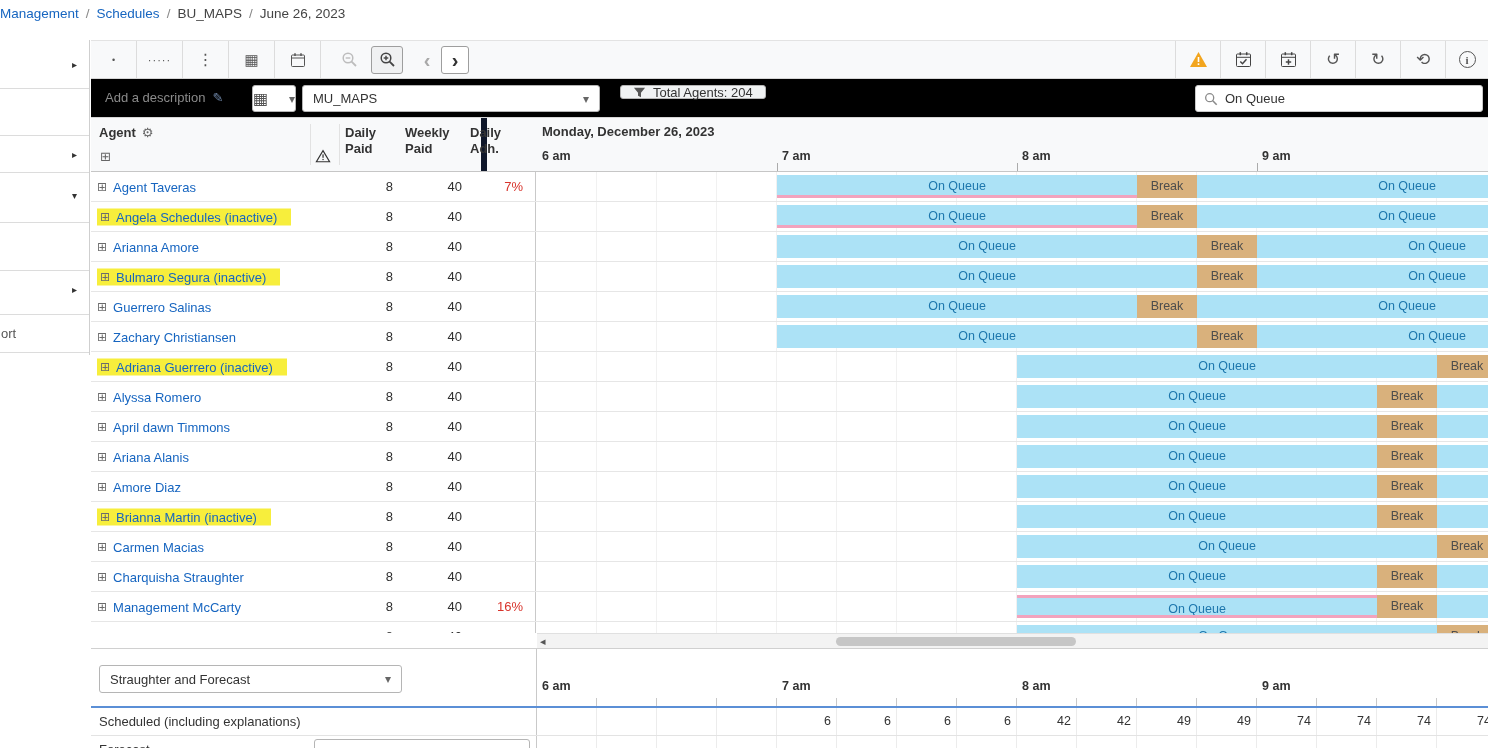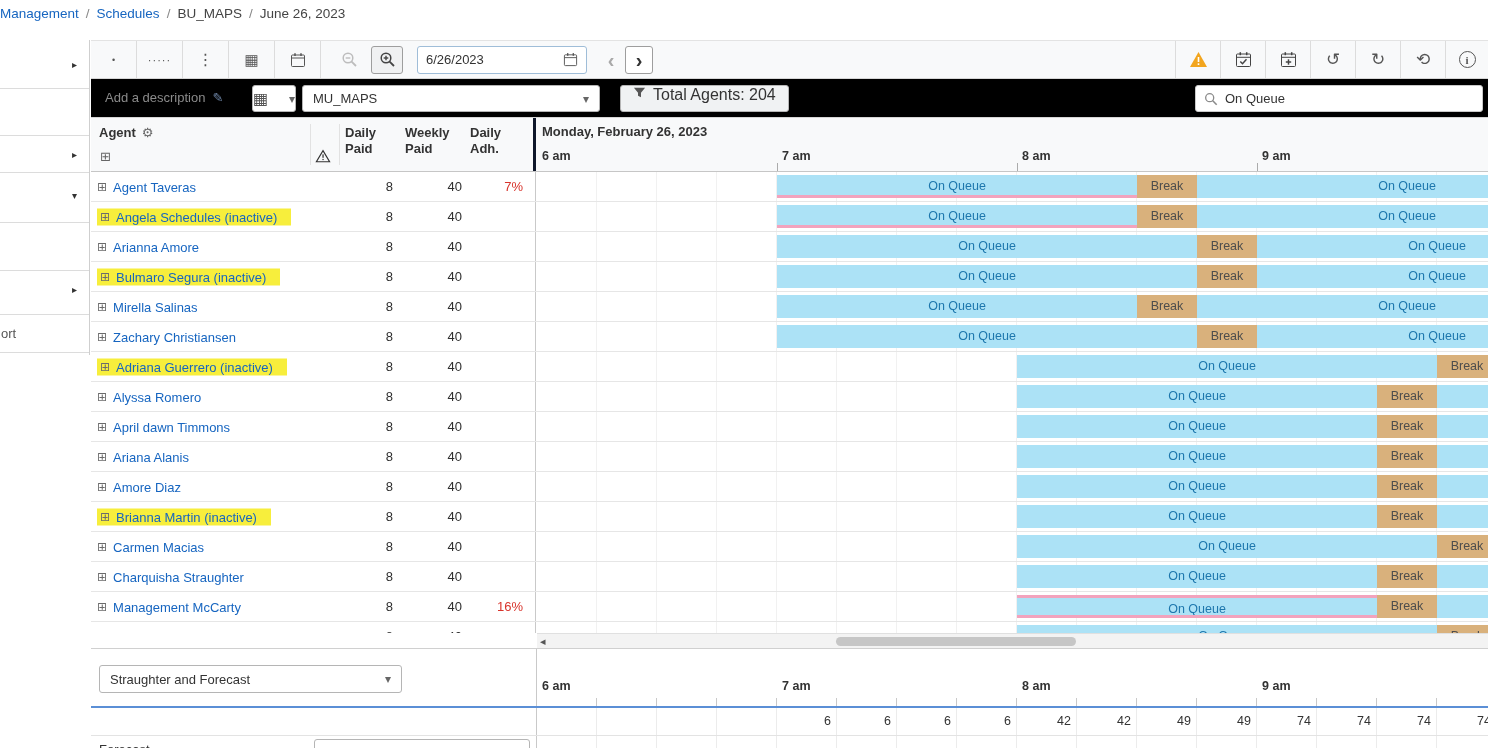--- a/index.html
+++ b/index.html
@@ -41,27 +41,27 @@
 .circ-glyph{font-size:17px;color:#555}
 .info-circ{width:17px;height:17px;border:1.6px solid #555;border-radius:50%;display:flex;align-items:center;justify-content:center;font-size:11px;font-weight:bold;color:#555;font-family:"Liberation Serif",serif}
 
 
 .subbar{position:absolute;left:0;top:38px;width:1397px;height:39px;background:#000000;border-bottom:1px solid #d6d6d6}
 .desc{position:absolute;left:14px;top:11px;font-size:13px;color:#8b8b8b;display:flex;gap:7px;align-items:center;cursor:pointer}
 .pencil{color:#6f87a8;font-size:13px}
 .gridbtn{position:absolute;left:161px;top:6px;width:44px;height:27px;border:1px solid #b5b5b5;border-radius:3px;background:#fff;display:flex;align-items:center;justify-content:center;gap:3px;cursor:pointer;color:#555}
 .muselect{position:absolute;left:211px;top:6px;width:298px;height:27px;border:1px solid #b5b5b5;border-radius:3px;background:#fff;display:flex;align-items:center;padding:0 10px;font-size:13px;cursor:pointer}
 .muselect .caret,.gridbtn .caret,.mode .caret,.fselect .caret{margin-left:auto;color:#666;font-size:12px}
-.totalbtn{position:absolute;left:529px;top:6px;height:27px;padding:0 12px;border:1px solid #b5b5b5;border-radius:3px;background:#f0f2f3;display:flex;gap:7px;font-size:16px;color:#333;cursor:pointer}
+.totalbtn{position:absolute;left:529px;top:6px;height:14px;padding:0 12px;border:1px solid #b5b5b5;border-radius:3px;background:#f0f2f3;display:flex;align-items:center;gap:7px;font-size:13px;color:#333;cursor:pointer}
 .searchwrap{position:absolute;right:5px;top:6px;width:288px;height:27px;border:1px solid #c9c9c9;border-radius:3px;background:#fff;display:flex;align-items:center;padding:0 8px;gap:7px}
 .searchwrap input{border:none;outline:none;flex:1;font-size:13px;color:#333;font-family:inherit;background:transparent}
 
 
 .ghead{position:absolute;left:0;top:77px;width:1397px;height:54px;background:#f8f9fa;border-bottom:1px solid #c6c6c6}
-.gh-left{position:absolute;left:0;top:0;bottom:0;width:445px;border-right:3px solid #0f172a}
+.gh-left{position:absolute;left:0;top:0;bottom:0;width:396px;border-right:6px solid #0f172a}
 .agent-lbl{position:absolute;left:8px;top:7px;font-size:13px;font-weight:bold;display:flex;align-items:center;gap:6px}
 .gear{font-weight:normal;color:#666;font-size:13px;cursor:pointer}
 .expand-all{position:absolute;left:9px;top:31px;color:#666;font-size:13px;cursor:pointer}
 .warn-hd{position:absolute;left:224px;top:31px}
 .colhdr{position:absolute;top:7px;font-size:13px;font-weight:bold;line-height:16px;color:#333}
 .colsep{position:absolute;top:6px;bottom:6px;width:1px;background:#e2e2e2}
 .gh-time{position:absolute;left:446px;right:0;top:0;bottom:0}
 .date-lbl{position:absolute;left:5px;top:6px;font-size:13px;font-weight:bold}
 .hours-wrap{position:absolute;left:0;right:0;top:0;bottom:0;overflow:hidden}
 .hlabel{position:absolute;top:31px;font-size:12.5px;font-weight:bold;color:#333;white-space:nowrap}
@@ -183,31 +183,20 @@
       <div class="zoombox">
         <span>
             <svg width="17" height="17" viewBox="0 0 17 17" stroke="#444" fill="none">
               <circle cx="7" cy="7" r="4.8" stroke-width="1.5"></circle>
               <line x1="10.6" y1="10.6" x2="15" y2="15" stroke-width="1.8"></line>
               <line x1="4.7" y1="7" x2="9.3" y2="7" stroke-width="1.4"></line>
               <line x1="7" y1="4.7" x2="7" y2="9.3" stroke-width="1.4"></line>
             </svg>
           </span>
       </div>
-      <div class="datewrap">
-        <input value="6/26/2023" style="">
-        <span style="margin-left:auto">
-            <svg width="15" height="15" viewBox="0 0 16 16" stroke="#555" fill="none">
-              <rect x="1.5" y="3" width="13" height="11.5" rx="1"></rect>
-              <line x1="1.5" y1="6" x2="14.5" y2="6"></line>
-              <line x1="5" y1="1.2" x2="5" y2="4" stroke-width="1.5"></line>
-              <line x1="11" y1="1.2" x2="11" y2="4" stroke-width="1.5"></line>
-            </svg>
-          </span>
-      </div>
       <div class="chev chevL">‹</div>
       <div class="chevRbox">
           <span class="chev">›</span>
         </div>
       <div class="tspacer"></div>
       <i class="vsep"></i>
       <div class="tbtn" style="min-width:44px">
         <span>
             <svg width="19" height="17" viewBox="0 0 19 17">
               <path d="M9.5 1 L18 16 H1 Z" fill="#F2A51E"></path>
@@ -314,21 +303,21 @@
         <div class="colhdr" style="left:314px">
           <div>Weekly</div>
             <div>Paid</div>
         </div>
         <div class="colhdr" style="left:379px">
           <div>Daily</div>
             <div>Adh.</div>
         </div>
       </div>
       <div class="gh-time">
-        <div class="date-lbl">Monday, February 26, 2023</div>
+        <div class="date-lbl">Monday, December 26, 2023</div>
         <div class="hours-wrap" id="top-hours">
             <span class="hlabel" style="left: 5px;">6 am</span>
             <span class="hlabel" style="left: 245px;">7 am</span>
             <i class="htick" style="left: 240px;"></i>
             <span class="hlabel" style="left: 485px;">8 am</span>
             <i class="htick" style="left: 480px;"></i>
             <span class="hlabel" style="left: 725px;">9 am</span>
             <i class="htick" style="left: 720px;"></i>
           </div>
       </div>
@@ -396,21 +385,21 @@
           <div class="cell-tl">
             <div class="seg onq" style="left: 240px; width: 420px;">On Queue</div>
             <div class="seg brk" style="left: 660px; width: 60px;">Break</div>
             <div class="seg onq" style="left: 720px; width: 360px;">On Queue</div>
           </div>
         </div>
         <div class="grow">
           <div class="cell-left">
             <span class="namewrap">
               <span class="expand">⊞</span>
-              <a class="aname">Mirella Salinas</a>
+              <a class="aname">Guerrero Salinas</a>
             </span>
             <span class="numcol daily">8</span>
             <span class="numcol weekly">40</span>
             <span class="numcol adh"></span>
           </div>
           <div class="cell-tl">
             <div class="seg onq" style="left: 240px; width: 360px;">On Queue</div>
             <div class="seg brk" style="left: 600px; width: 60px;">Break</div>
             <div class="seg onq" style="left: 660px; width: 420px;">On Queue</div>
           </div>
@@ -620,20 +609,21 @@
           <i></i>
           <i></i>
           <i></i>
           <i></i>
           <i></i>
           <i></i>
           <i></i>
       </div>
       <i class="blue"></i>
       <div class="srow">
+        <span class="rlabel">Scheduled (including explanations)</span>
         <div class="cells" id="sched-cells">
             <span></span>
             <span></span>
             <span></span>
             <span></span>
             <span>6</span>
             <span>6</span>
             <span>6</span>
             <span>6</span>
             <span>42</span>

